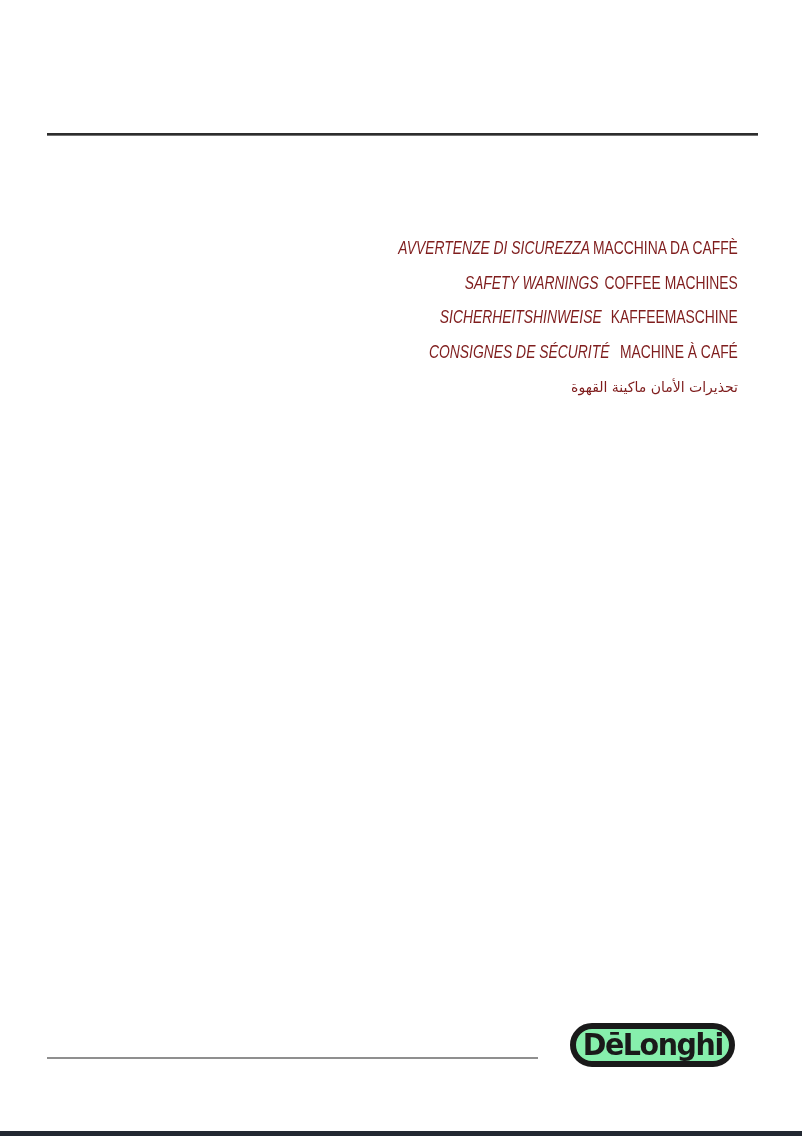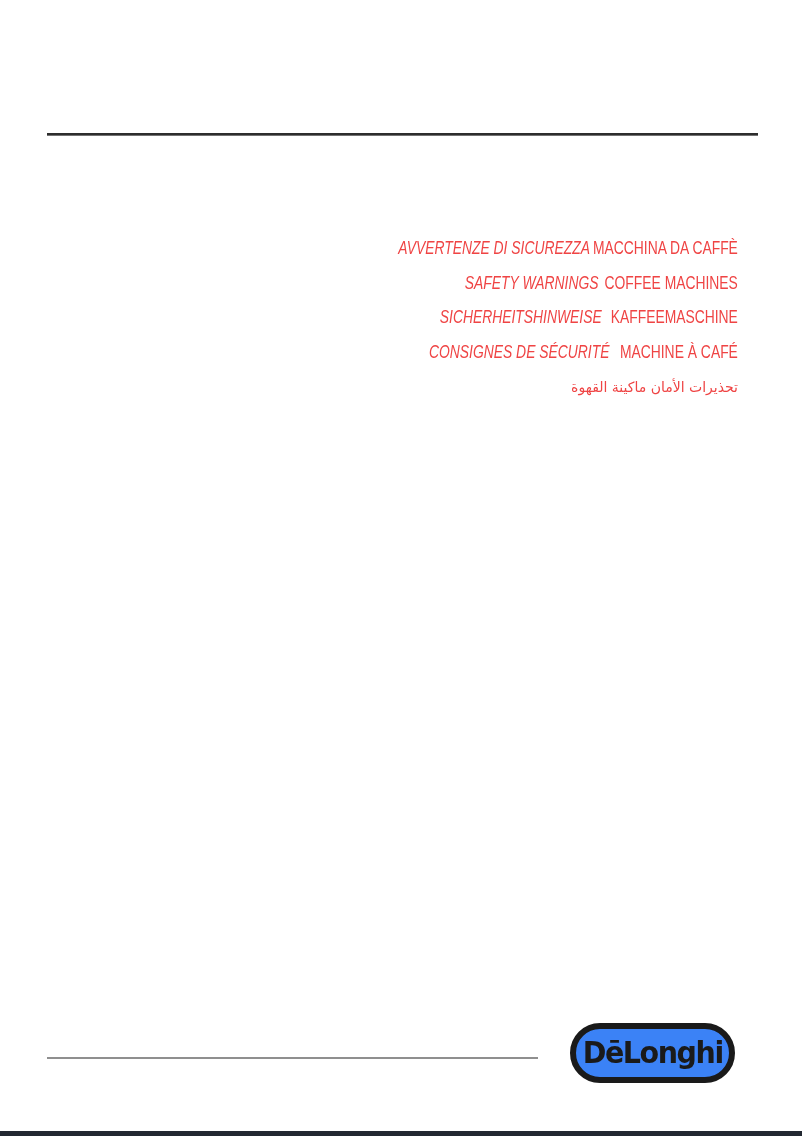--- a/index.html
+++ b/index.html
@@ -23,21 +23,21 @@
     height: 3px;
     background: linear-gradient(to bottom, #2d2d2d 0%, #2d2d2d 62%, #a8a8a8 100%);
   }
 
   
   .titles {
     position: absolute;
     top: 231px;
     right: 64px;
     text-align: right;
-    color: #ef4444;
+    color: #7f1d1d;
   }
   .line {
     display: block;
     white-space: nowrap;
     line-height: 34.7px;
   }
   .line.latin {
     font-family: "Liberation Sans", sans-serif;
     font-size: 18.5px;
     transform: scaleX(0.75);
@@ -64,24 +64,24 @@
     height: 2px;
     background: #8f8f8f;
   }
 
   
   .logo {
     position: absolute;
     left: 570px;
     top: 1023px;
     width: 165px;
-    height: 60px;
+    height: 44px;
     border: 6px solid #1a1a1a;
     border-radius: 30px;
-    background: #3b82f6;
+    background: #86efac;
     display: flex;
     align-items: center;
     justify-content: center;
   }
   .logo-text {
     font-family: "DejaVu Sans", sans-serif;
     font-weight: bold;
     font-size: 30px;
     letter-spacing: -1.5px;
     color: #1a1a1a;

